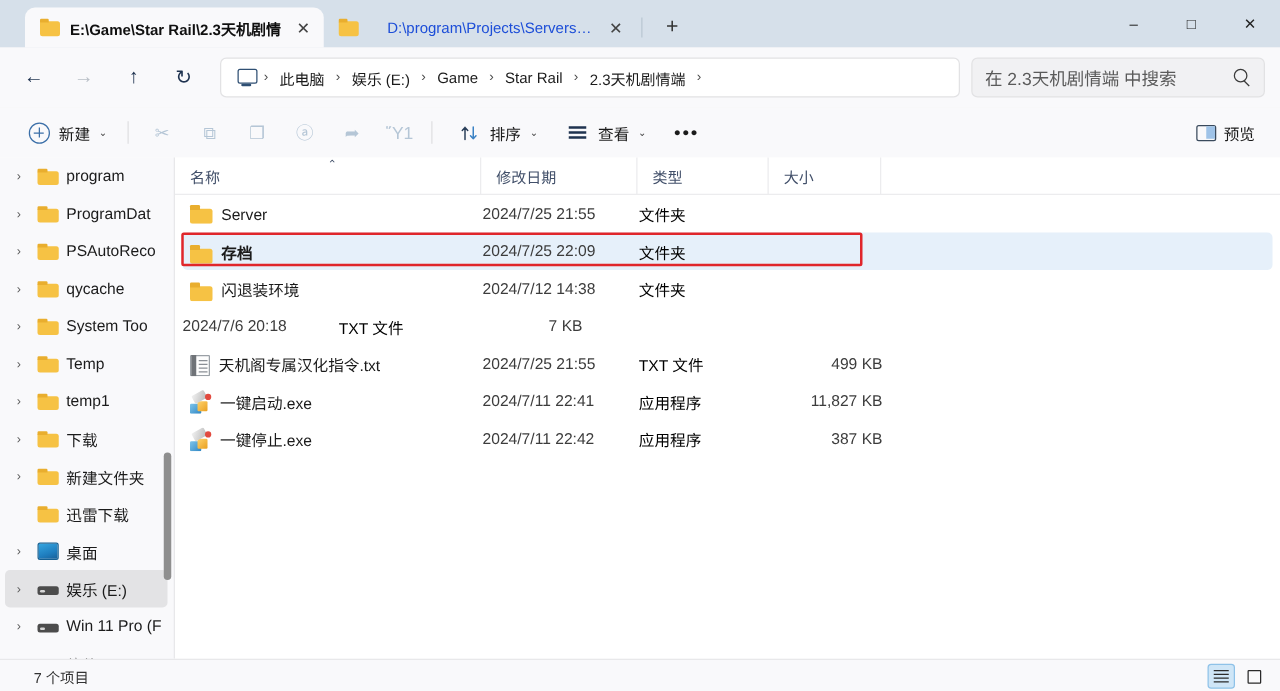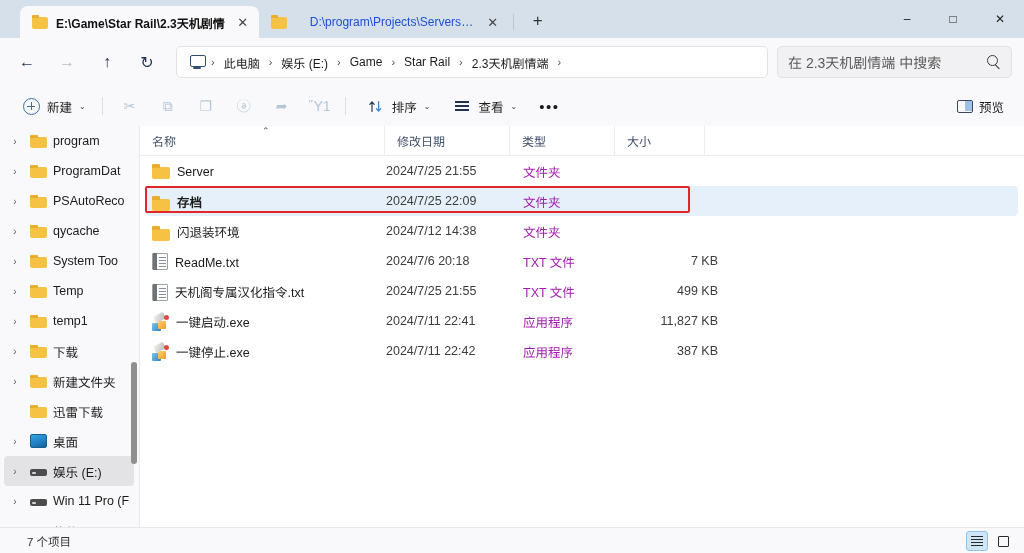--- a/index.html
+++ b/index.html
@@ -271,21 +271,21 @@
   .rows { position: absolute; left: 0; top: 30px; width: 884px; }
   .row {
     position: relative;
     height: 30px; display: flex; align-items: center;
     margin: 0 6px 0 6px; border-radius: 4px;
   }
   .row.selected { background: #e6f0fa; }
   .cell { font-size: 12.5px; color: #1b1b1b; white-space: nowrap; overflow: hidden; }
   .cell-name { width: 240px; display: flex; align-items: flex-end; gap: 7px; padding-left: 6px; }
   .cell-date { width: 125px; color: #3c3c3c; }
-  .cell-type { width: 105px; color: #a21caf; margin-left: 12px; }
+  .cell-type { width: 105px; color: #000000; }
   .cell-size { width: 90px; color: #3c3c3c; text-align: right; }
   .row.selected .cell-name .nm { font-weight: bold; }
 
   .ico-folder {
     width: 18px; height: 15px; position: relative; flex: none;
   }
   .ico-folder::before {
     content: ""; position: absolute; left: 0; top: 3px;
     width: 18px; height: 12px; border-radius: 1px 2px 2px 2px; background: #f6c244;
   }
@@ -602,24 +602,20 @@
           <span class="cell cell-name">
             <span class="ico-folder"></span>
             <span class="nm">闪退装环境</span>
           </span>
           <span class="cell cell-date">2024/7/12 14:38</span>
           <span class="cell cell-type">文件夹</span>
           <span class="cell cell-size"></span>
         </div>
 
         <div class="row">
-          <span class="cell cell-name">
-            <span class="ico-txt"></span>
-            <span class="nm">ReadMe.txt</span>
-          </span>
           <span class="cell cell-date">2024/7/6 20:18</span>
           <span class="cell cell-type">TXT 文件</span>
           <span class="cell cell-size">7 KB</span>
         </div>
 
         <div class="row">
           <span class="cell cell-name">
             <span class="ico-txt"></span>
             <span class="nm">天机阁专属汉化指令.txt</span>
           </span>

